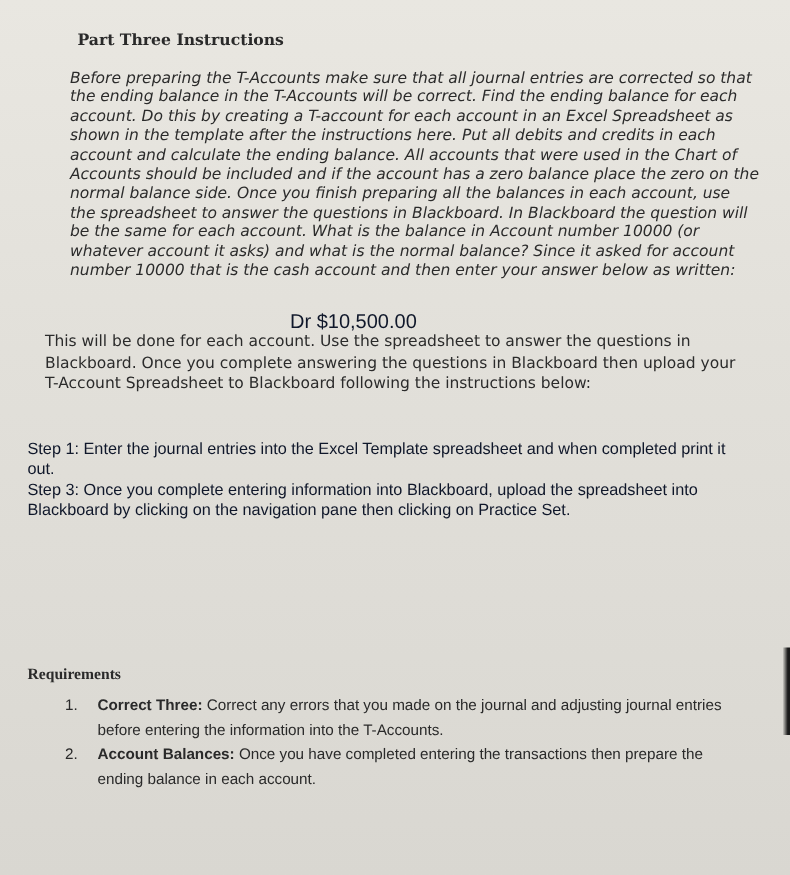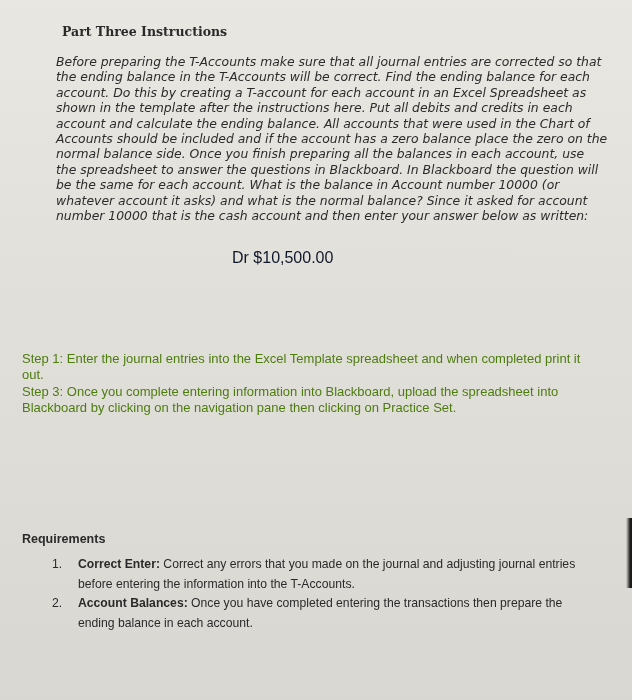--- a/index.html
+++ b/index.html
@@ -56,29 +56,29 @@
     }
     .p2 { left: 36px; top: 265px; width: 560px; line-height: 16.5px; }
     .steps {
       position: absolute;
       left: 22px;
       top: 351px;
       width: 580px;
       font-family: "Liberation Sans", sans-serif;
       font-size: 13px;
       line-height: 15.5px;
-      color: #4d7c0f;
+      color: #0f172a;
     }
     .steps .step { margin: 0 0 2px 0; }
     .p3 { left: 22px; top: 474px; width: 560px; line-height: 17px; }
     .req-heading {
       position: absolute;
       left: 22px;
       top: 532px;
-      font-family: Liberation Sans, sans-serif;
+      font-family: Liberation Serif, serif;
       font-weight: bold;
       font-size: 12.5px;
       color: #2a2a2a;
     }
     .req-list {
       position: absolute;
       left: 52px;
       top: 555px;
       width: 540px;
       font-family: "Liberation Sans", sans-serif;
@@ -102,33 +102,34 @@
 </head>
 <body>
 
 <div class="page">
   <div class="heading">Part Three Instructions</div>
 
   <p class="para p1">Before preparing the T-Accounts make sure that all journal entries are corrected so that the ending balance in the T-Accounts will be correct. Find the ending balance for each account. Do this by creating a T-account for each account in an Excel Spreadsheet as shown in the template after the instructions here. Put all debits and credits in each account and calculate the ending balance. All accounts that were used in the Chart of Accounts should be included and if the account has a zero balance place the zero on the normal balance side. Once you finish preparing all the balances in each account, use the spreadsheet to answer the questions in Blackboard. In Blackboard the question will be the same for each account. What is the balance in Account number 10000 (or whatever account it asks) and what is the normal balance? Since it asked for account number 10000 that is the cash account and then enter your answer below as written:</p>
 
   <div class="answer">Dr $10,500.00</div>
 
+  <p class="para p2">This will be done for each account. Use the spreadsheet to answer the questions in Blackboard. Once you complete answering the questions in Blackboard then upload your T-Account Spreadsheet to Blackboard following the instructions below:</p>
 
   <div class="steps">
     <p class="step">Step 1: Enter the journal entries into the Excel Template spreadsheet and when completed print it out.</p>
     <p class="step">Step 3: Once you complete entering information into Blackboard, upload the spreadsheet into Blackboard by clicking on the navigation pane then clicking on Practice Set.</p>
   </div>
 
 
   <div class="req-heading">Requirements</div>
 
   <ol class="req-list">
     <li class="req-item">
       <span class="req-num">1.</span>
-      <span class="req-body"><b>Correct Enter:</b><span> Correct any errors that you made on the journal and adjusting journal entries before entering the information into the T-Accounts.</span></span>
+      <span class="req-body"><b>Correct Three:</b><span> Correct any errors that you made on the journal and adjusting journal entries before entering the information into the T-Accounts.</span></span>
     </li>
     <li class="req-item">
       <span class="req-num">2.</span>
       <span class="req-body"><b>Account Balances:</b><span> Once you have completed entering the transactions then prepare the ending balance in each account.</span></span>
     </li>
   </ol>
 
   <div class="edge-shadow"></div>
 </div>
 

